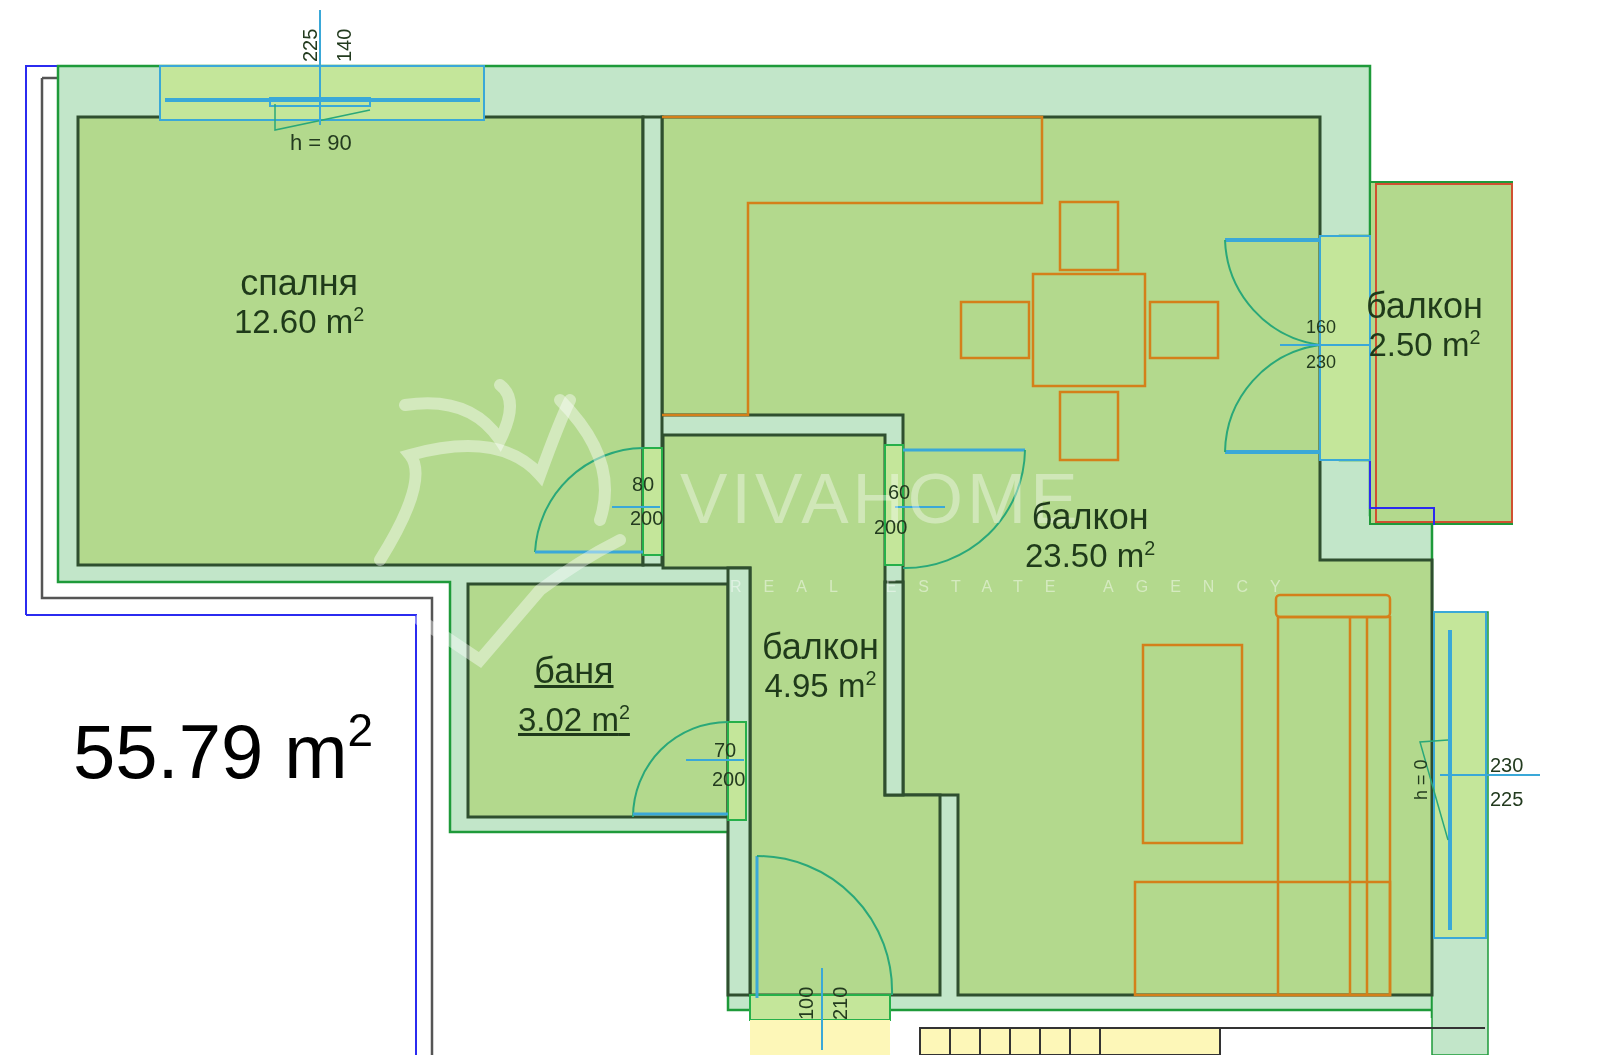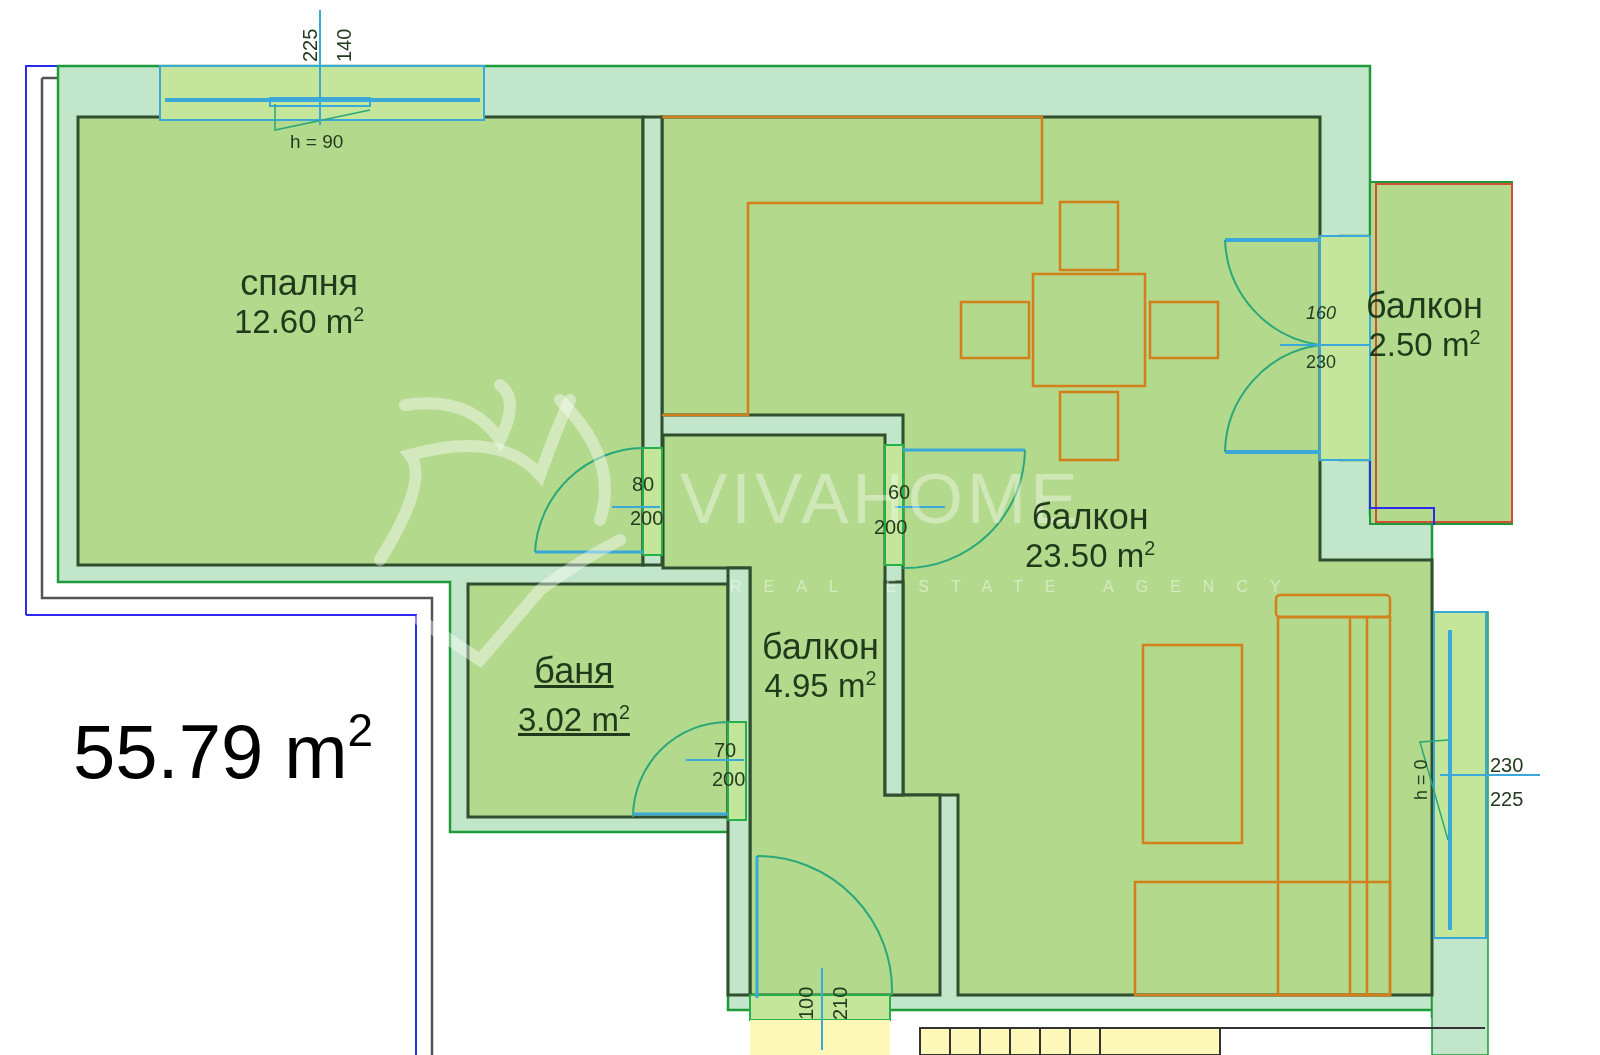--- a/index.html
+++ b/index.html
@@ -155,29 +155,29 @@
 </div>
 <div class="room-label" style="left:762px;top:626px;">
   <span class="room-name">балкон</span>
   <span class="room-area"><span>4.95 m</span><sup>2</sup></span>
 </div>
 
 <div class="total"><span>55.79 m</span><sup>2</sup></div>
 
 <div class="dim vert" style="left:300px;top:62px;">225</div>
 <div class="dim vert" style="left:334px;top:62px;">140</div>
-<div class="dim" style="left:290px;top:132px;font-size:19px;">h = 90</div>
+<div class="dim" style="left:290px;top:132px;font-size:22px;">h = 90</div>
 
 <div class="dim" style="left:632px;top:474px;">80</div>
 <div class="dim" style="left:630px;top:508px;">200</div>
 
 <div class="dim" style="left:888px;top:482px;">60</div>
 <div class="dim" style="left:874px;top:517px;">200</div>
 
-<div class="dim" style="left:1306px;top:304px;font-size:18px;font-style:italic;">160</div>
+<div class="dim" style="left:1306px;top:318px;font-size:18px;">160</div>
 <div class="dim" style="left:1306px;top:353px;font-size:18px;">230</div>
 
 <div class="dim" style="left:714px;top:740px;">70</div>
 <div class="dim" style="left:712px;top:769px;">200</div>
 
 <div class="dim vert" style="left:796px;top:1020px;">100</div>
 <div class="dim vert" style="left:830px;top:1020px;">210</div>
 
 <div class="dim vert" style="left:1412px;top:800px;font-size:18px;">h = 0</div>
 <div class="dim" style="left:1490px;top:755px;">230</div>

